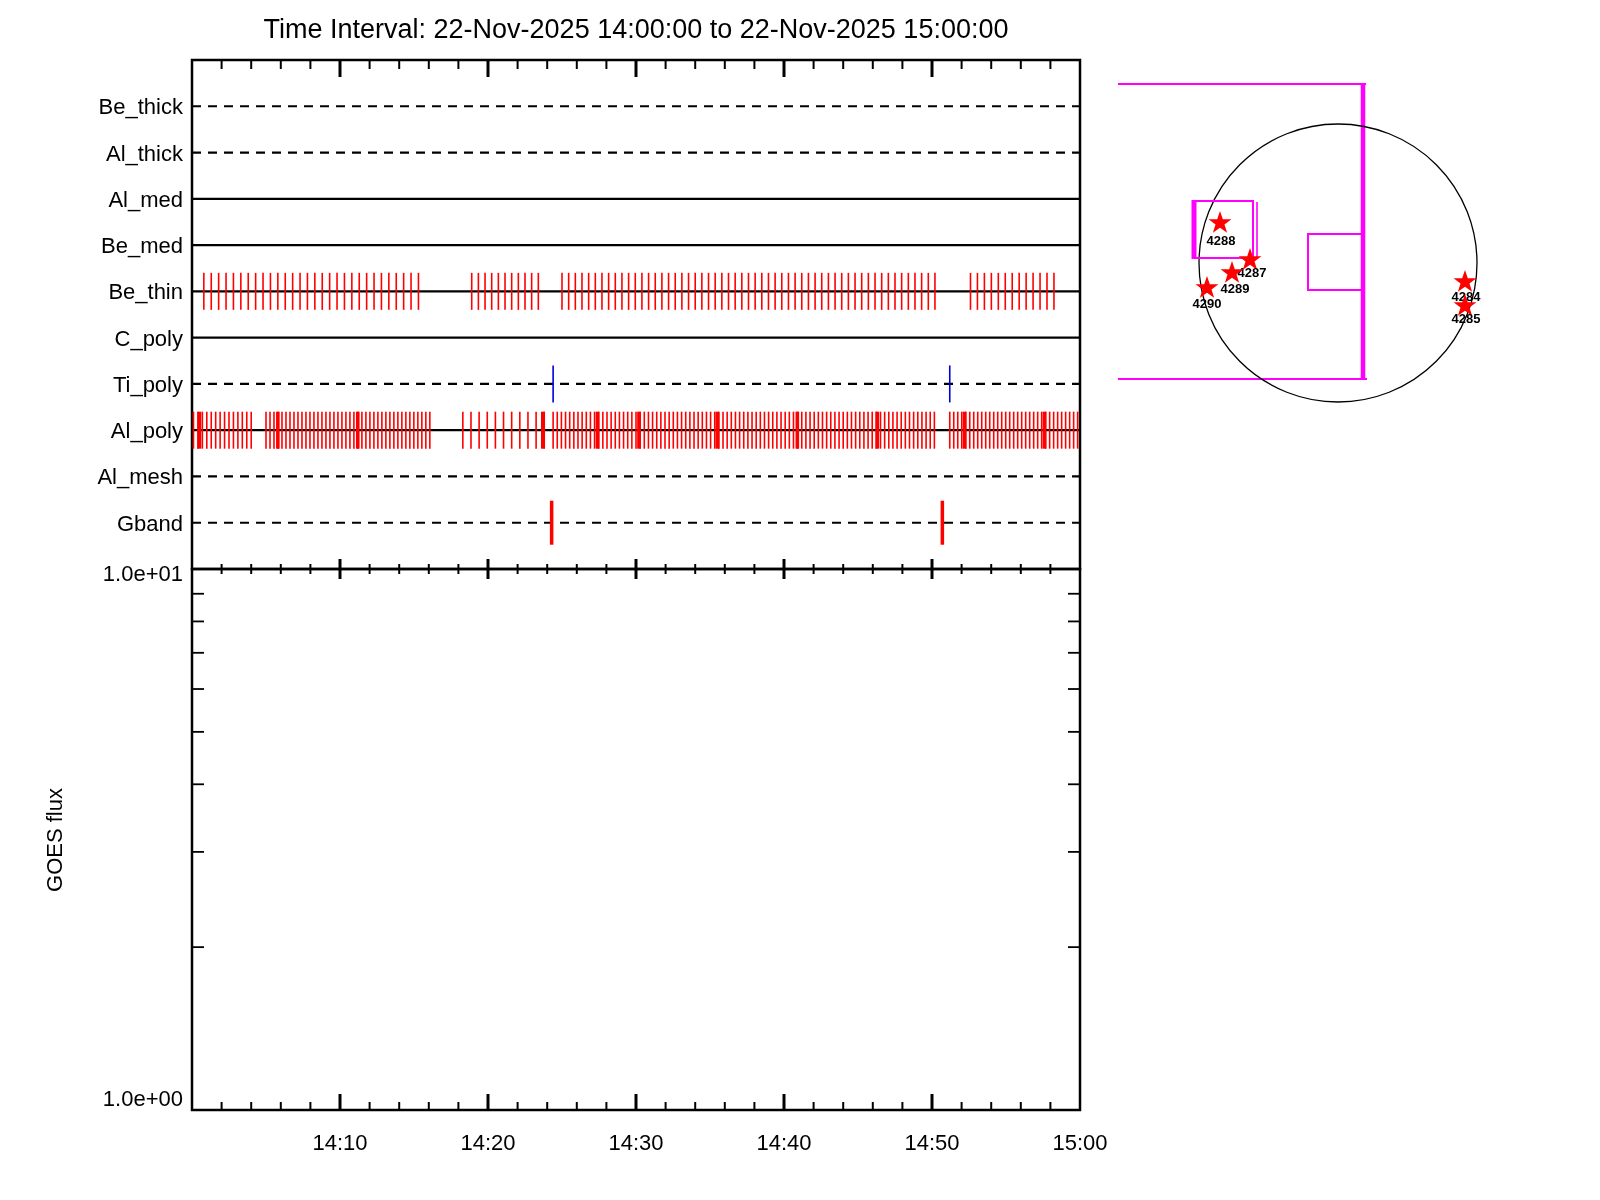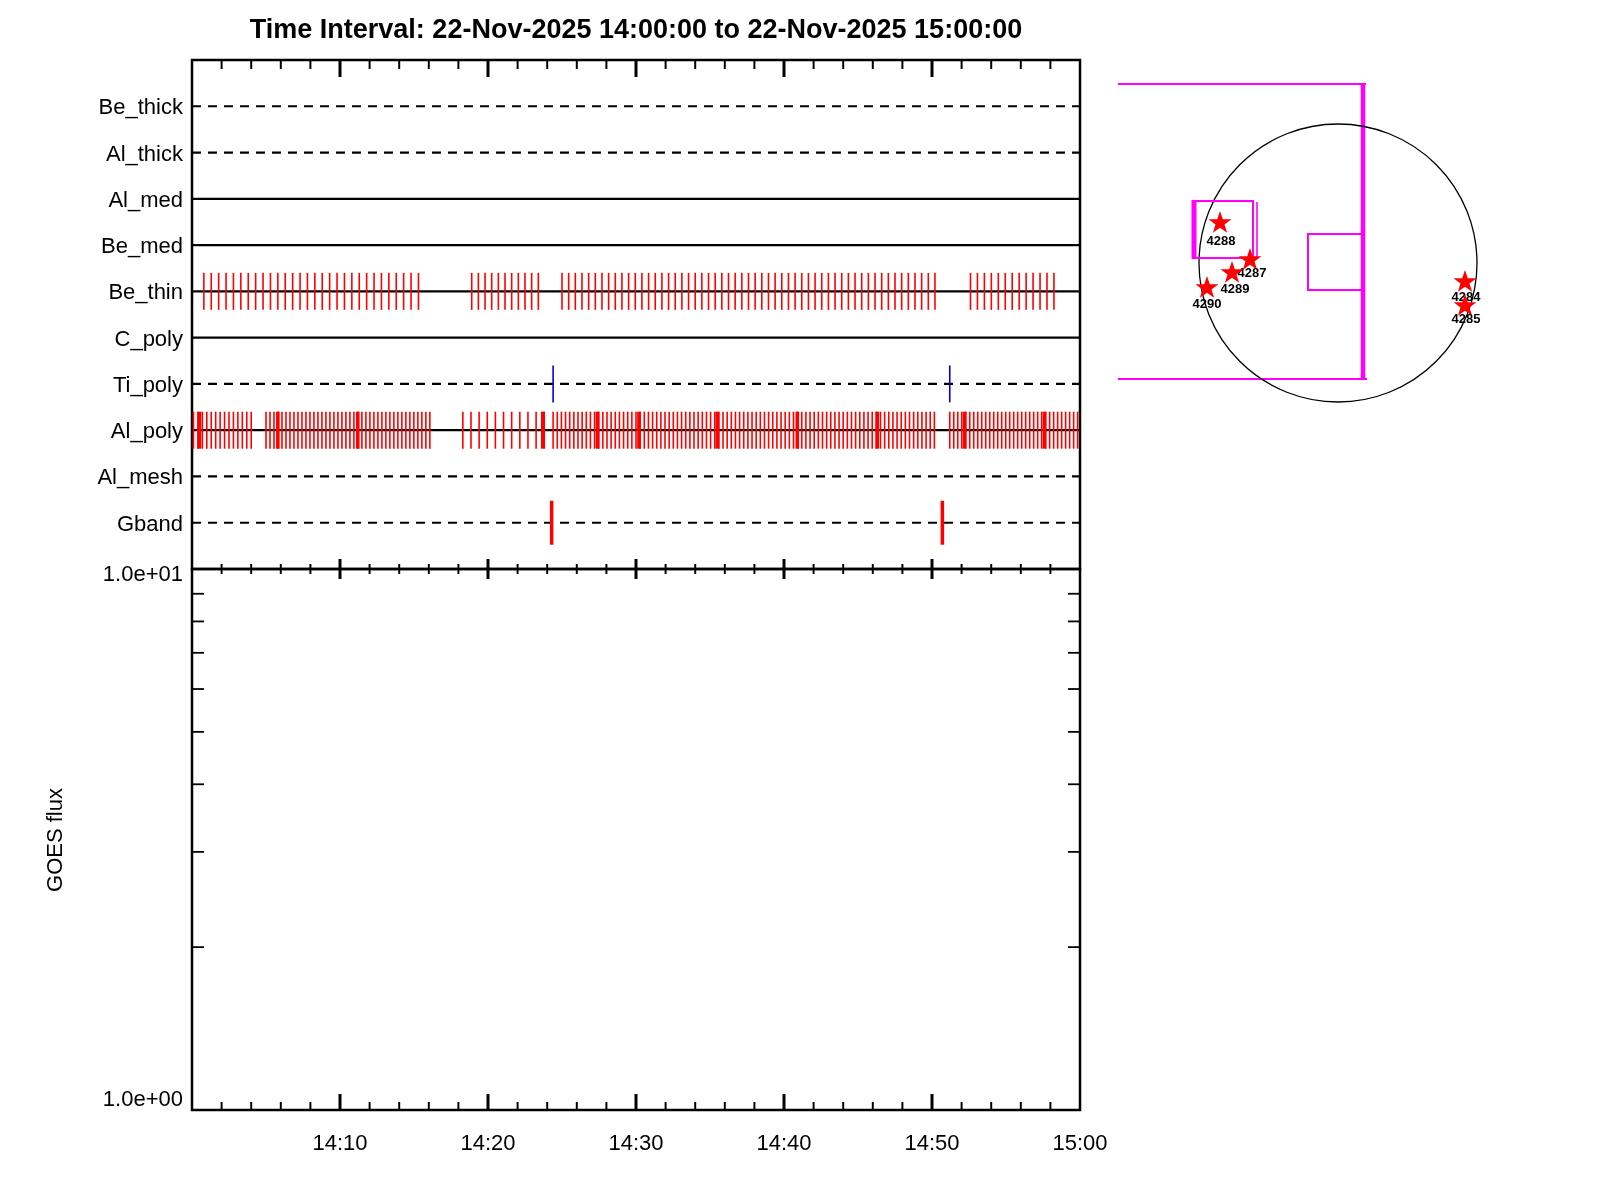--- a/index.html
+++ b/index.html
@@ -1,19 +1,19 @@
 <!DOCTYPE html>
 <html><head>
 <meta charset="utf-8">
 <style>
   html,body{margin:0;padding:0;background:#ffffff;}
   .stage{position:relative;width:1600px;height:1200px;background:#ffffff;overflow:hidden;
          font-family:"Liberation Sans",sans-serif;}
   .chart-title{position:absolute;left:192px;top:14px;width:888px;text-align:center;
-               font-size:27px;color:#000;white-space:nowrap;font-weight:bold;}
+               font-size:27px;color:#000;white-space:nowrap;}
   svg text{font-family:"Liberation Sans",sans-serif;fill:#000;}
   .t-label{font-size:22px;}
   .t-flare{font-size:13px;font-weight:700;}
 </style>
 </head>
 <body>
 
 <div class="stage">
   <div class="chart-title">Time Interval: 22-Nov-2025 14:00:00 to 22-Nov-2025 15:00:00</div>
   <svg id="plot-svg" width="1600" height="1200" viewBox="0 0 1600 1200">

